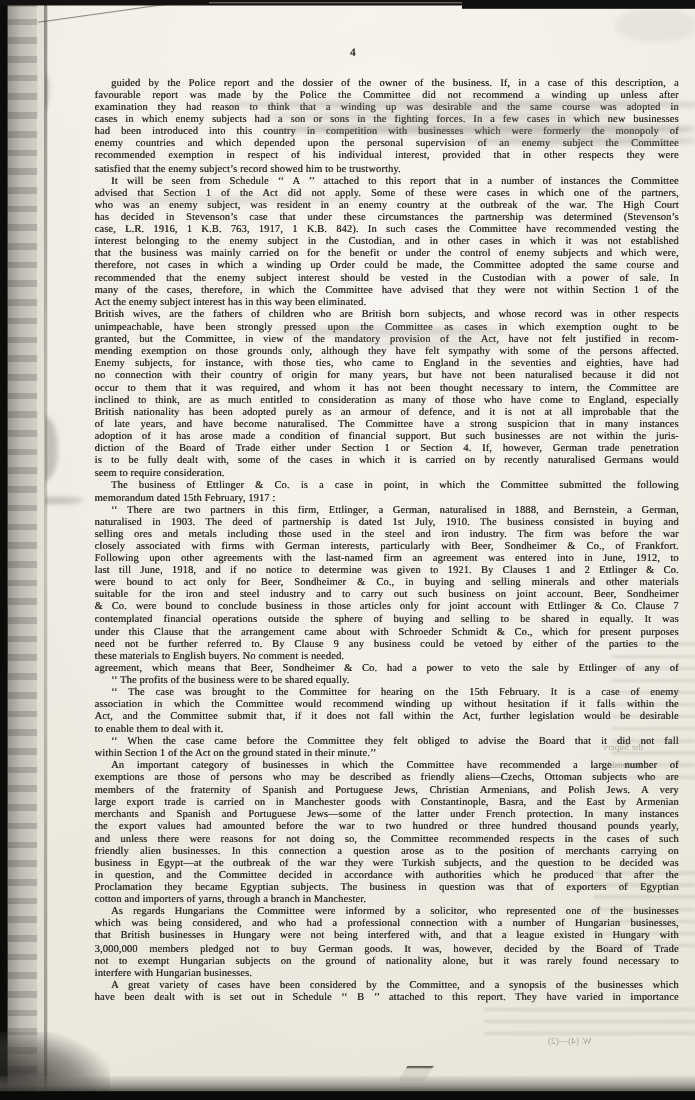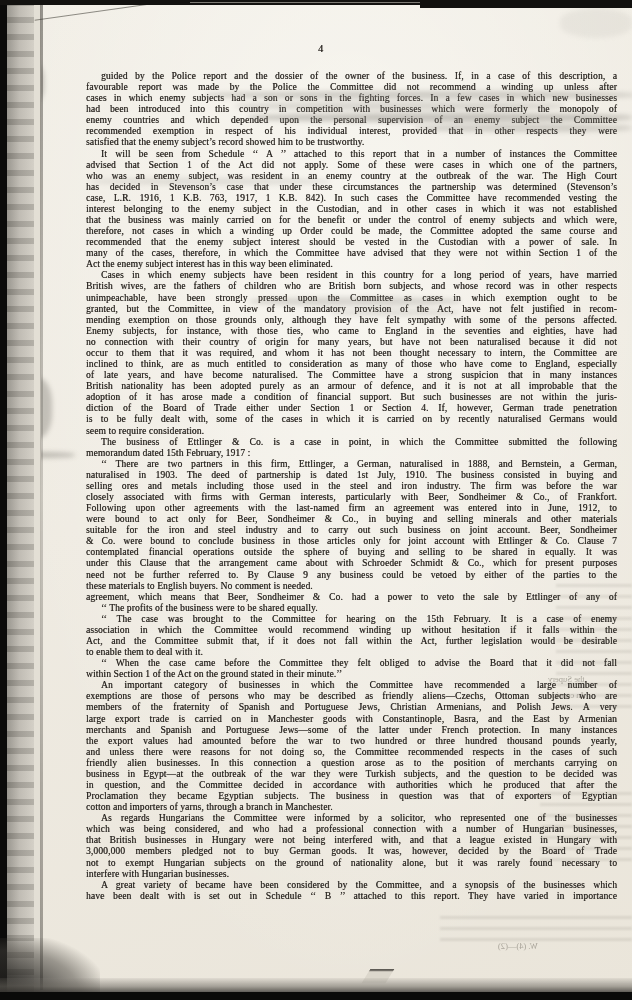--- a/index.html
+++ b/index.html
@@ -52,66 +52,67 @@
 <body>
 
 <div class="scan">
 
   <div class="pagenum">4</div>
 
   <div class="textblock">
       <div>
         <div class="line first">guided by the Police report and the dossier of the owner of the business. If, in a case of this description, a</div>
         <div class="line">favourable report was made by the Police the Committee did not recommend a winding up unless after</div>
+        <div class="line">examination they had reason to think that a winding up was desirable and the same course was adopted in</div>
         <div class="line">cases in which enemy subjects had a son or sons in the fighting forces. In a few cases in which new businesses</div>
         <div class="line">had been introduced into this country in competition with businesses which were formerly the monopoly of</div>
         <div class="line">enemy countries and which depended upon the personal supervision of an enemy subject the Committee</div>
         <div class="line">recommended exemption in respect of his individual interest, provided that in other respects they were</div>
         <div class="line last">satisfied that the enemy subject’s record showed him to be trustworthy.</div>
       </div>
       <div>
         <div class="line first">It will be seen from Schedule ‘‘ A ’’ attached to this report that in a number of instances the Committee</div>
         <div class="line">advised that Section 1 of the Act did not apply. Some of these were cases in which one of the partners,</div>
         <div class="line">who was an enemy subject, was resident in an enemy country at the outbreak of the war. The High Court</div>
         <div class="line">has decided in Stevenson’s case that under these circumstances the partnership was determined (Stevenson’s</div>
         <div class="line">case, L.R. 1916, 1 K.B. 763, 1917, 1 K.B. 842). In such cases the Committee have recommended vesting the</div>
         <div class="line">interest belonging to the enemy subject in the Custodian, and in other cases in which it was not established</div>
         <div class="line">that the business was mainly carried on for the benefit or under the control of enemy subjects and which were,</div>
         <div class="line">therefore, not cases in which a winding up Order could be made, the Committee adopted the same course and</div>
         <div class="line">recommended that the enemy subject interest should be vested in the Custodian with a power of sale. In</div>
         <div class="line">many of the cases, therefore, in which the Committee have advised that they were not within Section 1 of the</div>
         <div class="line last">Act the enemy subject interest has in this way been eliminated.</div>
       </div>
       <div>
-        <div class="line first">Cases in which enemy subjects have been resident in this country for a long period of years, have married</div>
         <div class="line">British wives, are the fathers of children who are British born subjects, and whose record was in other respects</div>
         <div class="line">unimpeachable, have been strongly pressed upon the Committee as cases in which exemption ought to be</div>
         <div class="line">granted, but the Committee, in view of the mandatory provision of the Act, have not felt justified in recom-</div>
         <div class="line">mending exemption on those grounds only, although they have felt sympathy with some of the persons affected.</div>
         <div class="line">Enemy subjects, for instance, with those ties, who came to England in the seventies and eighties, have had</div>
         <div class="line">no connection with their country of origin for many years, but have not been naturalised because it did not</div>
         <div class="line">occur to them that it was required, and whom it has not been thought necessary to intern, the Committee are</div>
         <div class="line">inclined to think, are as much entitled to consideration as many of those who have come to England, especially</div>
+        <div class="line">British nationality has been adopted purely as an armour of defence, and it is not at all improbable that the</div>
         <div class="line">of late years, and have become naturalised. The Committee have a strong suspicion that in many instances</div>
-        <div class="line">British nationality has been adopted purely as an armour of defence, and it is not at all improbable that the</div>
         <div class="line">adoption of it has arose made a condition of financial support. But such businesses are not within the juris-</div>
         <div class="line">diction of the Board of Trade either under Section 1 or Section 4. If, however, German trade penetration</div>
         <div class="line">is to be fully dealt with, some of the cases in which it is carried on by recently naturalised Germans would</div>
         <div class="line last">seem to require consideration.</div>
       </div>
       <div>
         <div class="line first">The business of Ettlinger &amp; Co. is a case in point, in which the Committee submitted the following</div>
         <div class="line last">memorandum dated 15th February, 1917 :</div>
       </div>
       <div>
         <div class="line first">‘‘ There are two partners in this firm, Ettlinger, a German, naturalised in 1888, and Bernstein, a German,</div>
         <div class="line">naturalised in 1903. The deed of partnership is dated 1st July, 1910. The business consisted in buying and</div>
         <div class="line">selling ores and metals including those used in the steel and iron industry. The firm was before the war</div>
         <div class="line">closely associated with firms with German interests, particularly with Beer, Sondheimer &amp; Co., of Frankfort.</div>
         <div class="line">Following upon other agreements with the last-named firm an agreement was entered into in June, 1912, to</div>
+        <div class="line">last till June, 1918, and if no notice to determine was given to 1921. By Clauses 1 and 2 Ettlinger &amp; Co.</div>
         <div class="line">were bound to act only for Beer, Sondheimer &amp; Co., in buying and selling minerals and other materials</div>
         <div class="line">suitable for the iron and steel industry and to carry out such business on joint account. Beer, Sondheimer</div>
         <div class="line">&amp; Co. were bound to conclude business in those articles only for joint account with Ettlinger &amp; Co. Clause 7</div>
         <div class="line">contemplated financial operations outside the sphere of buying and selling to be shared in equally. It was</div>
         <div class="line">under this Clause that the arrangement came about with Schroeder Schmidt &amp; Co., which for present purposes</div>
         <div class="line">need not be further referred to. By Clause 9 any business could be vetoed by either of the parties to the</div>
         <div class="line last">these materials to English buyers. No comment is needed.</div>
         <div class="line">agreement, which means that Beer, Sondheimer &amp; Co. had a power to veto the sale by Ettlinger of any of</div>
       </div>
       <div>
@@ -143,21 +144,21 @@
       </div>
       <div>
         <div class="line first">As regards Hungarians the Committee were informed by a solicitor, who represented one of the businesses</div>
         <div class="line">which was being considered, and who had a professional connection with a number of Hungarian businesses,</div>
         <div class="line">that British businesses in Hungary were not being interfered with, and that a league existed in Hungary with</div>
         <div class="line">3,000,000 members pledged not to buy German goods. It was, however, decided by the Board of Trade</div>
         <div class="line">not to exempt Hungarian subjects on the ground of nationality alone, but it was rarely found necessary to</div>
         <div class="line last">interfere with Hungarian businesses.</div>
       </div>
       <div>
-        <div class="line first">A great variety of became have been considered by the Committee, and a synopsis of the businesses which</div>
+        <div class="line first">A great variety of cases have been considered by the Committee, and a synopsis of the businesses which</div>
         <div class="line">have been dealt with is set out in Schedule ‘‘ B ’’ attached to this report. They have varied in importance</div>
       </div>
     </div>
 
   <div class="stain" style="left:205px;top:91px;width:430px;height:8px;opacity:.36"></div>
   <div class="stain" style="left:235px;top:102px;width:330px;height:8px;opacity:.28"></div>
   <div class="stain" style="left:248px;top:113px;width:384px;height:9px;opacity:.44"></div>
   <div class="stain" style="left:415px;top:124px;width:217px;height:8px;opacity:.34"></div>
   <div class="stain" style="left:90px;top:178px;width:240px;height:7px;opacity:.2"></div>
   <div class="stain" style="left:250px;top:297px;width:210px;height:9px;opacity:.28"></div>

